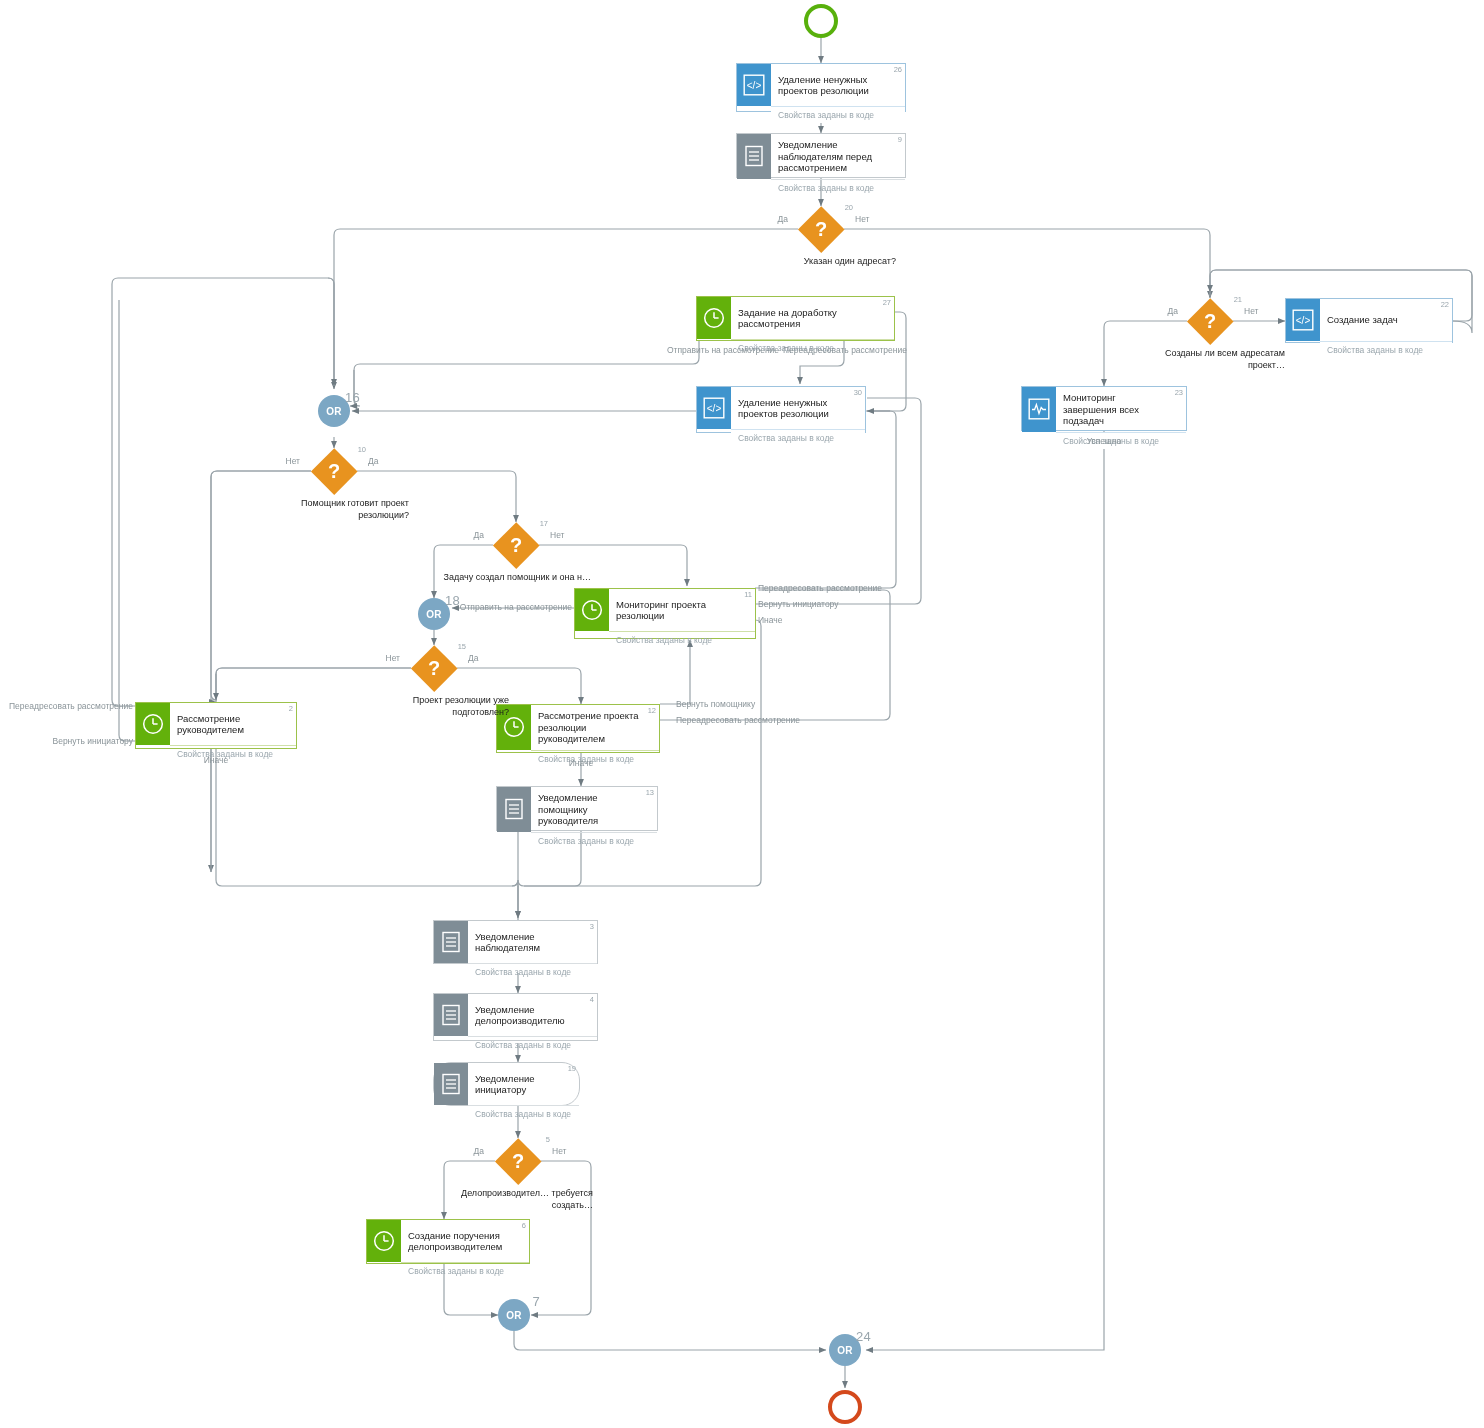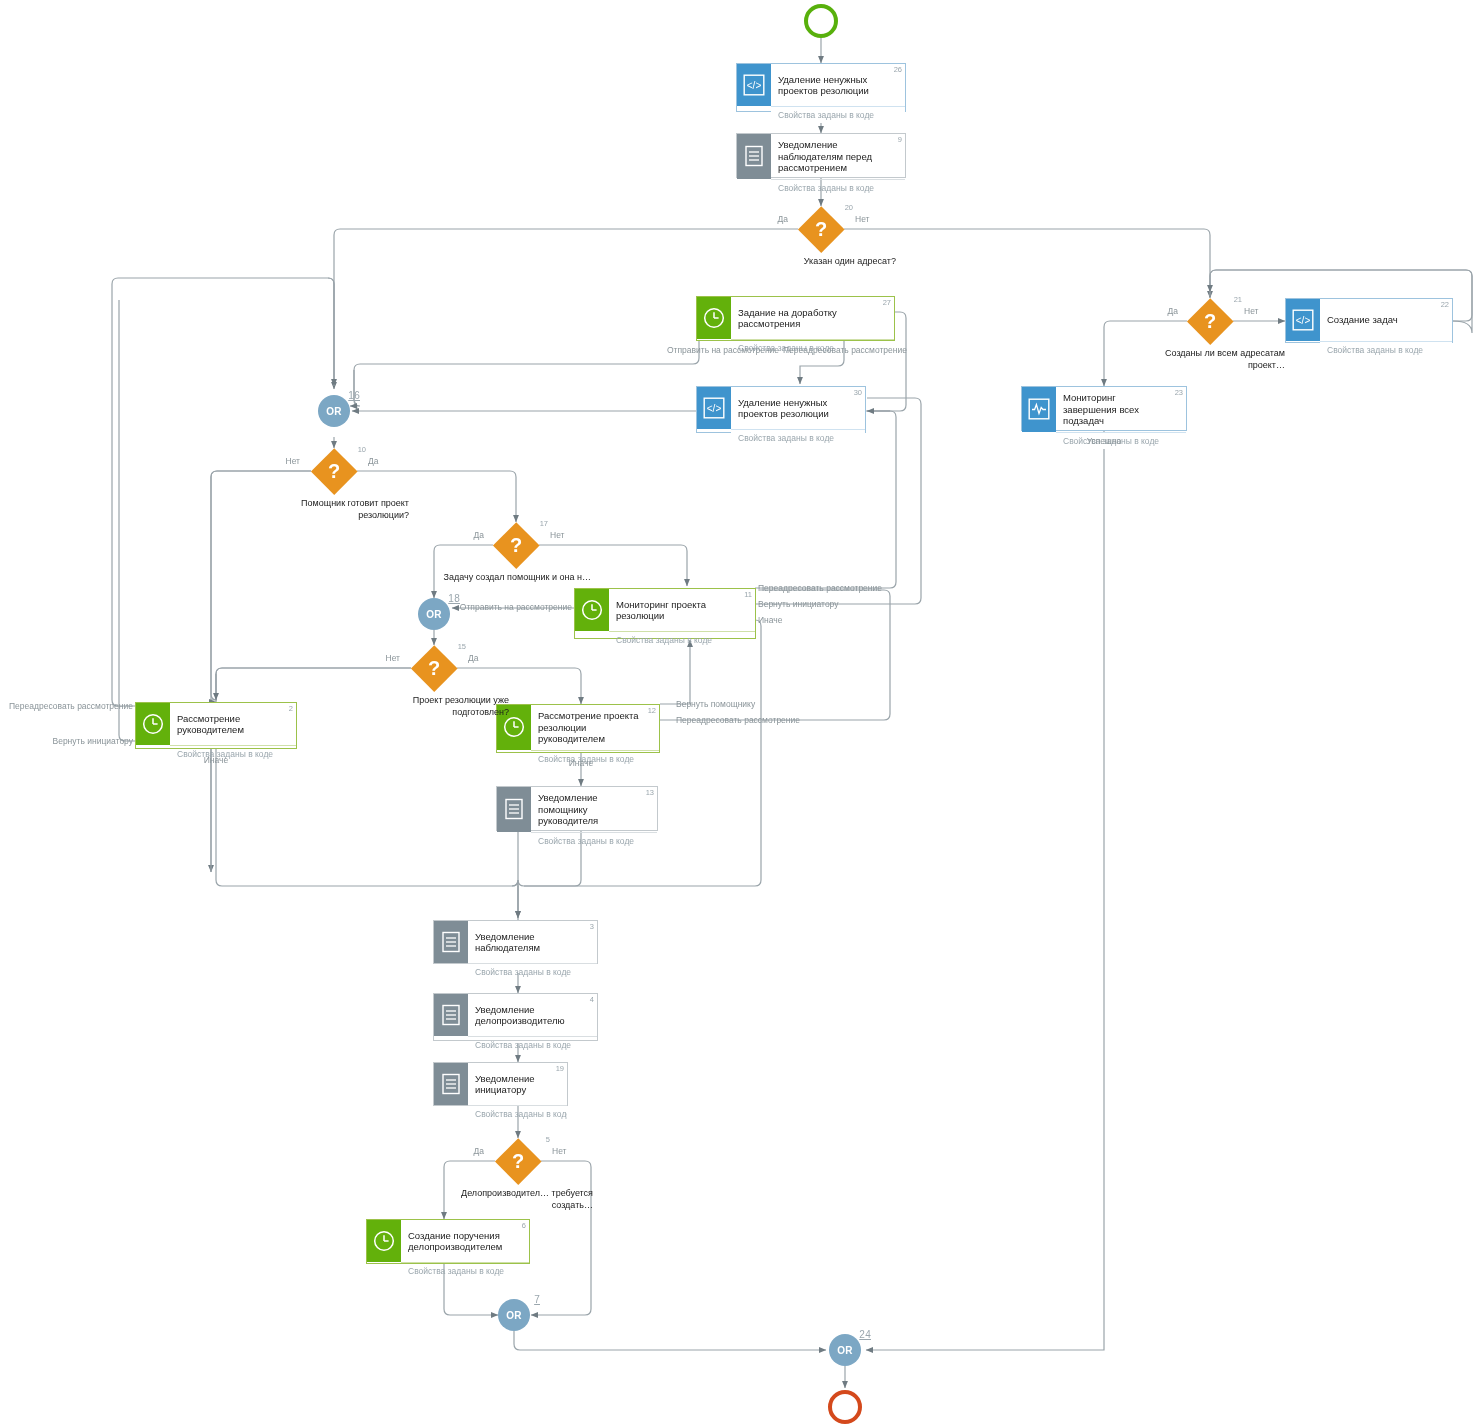--- a/index.html
+++ b/index.html
@@ -41,21 +41,21 @@
   .gw .q{position:absolute;left:0;top:0;width:46px;height:46px;display:flex;align-items:center;
          justify-content:center;color:#fff;font-size:20px;font-weight:bold;}
   .gw .num{position:absolute;top:-3px;right:-9px;font-size:7.5px;color:#9aa6ad;}
   .gw .cap{position:absolute;top:50px;left:50%;transform:translateX(-50%);
            width:150px;text-align:right;font-size:9px;line-height:11.5px;color:#1b1b1b;}
 
   
   .orj{position:absolute;width:32px;height:32px;border-radius:50%;background:#7ca7c4;
        display:flex;align-items:center;justify-content:center;color:#fff;font-size:10px;
        font-weight:bold;letter-spacing:.3px;}
-  .orj .num{position:absolute;top:-5px;right:-10px;font-size:10px;color:#9aa6ad;font-weight:normal;text-decoration:underline;}
+  .orj .num{position:absolute;top:-5px;right:-10px;font-size:13px;color:#9aa6ad;font-weight:normal;}
 
   
   .ev{position:absolute;border-radius:50%;box-sizing:border-box;background:#fff;}
   .ev.start{width:34px;height:34px;border:4px solid #58b00c;}
   .ev.end{width:34px;height:34px;border:4px solid #d4491c;}
 
   
   .elab{position:absolute;font-size:8.5px;color:#8a9499;white-space:nowrap;text-align:center;}
   .elab.r{transform:translateX(-100%);}
   .elab.c{transform:translateX(-50%);}
@@ -402,21 +402,21 @@
         <span class="num">4</span>
         <span class="title">Уведомление делопроизводителю</span>
       </div>
     </div>
     <div class="propsrow">
         <div class="pad"></div>
         <div class="props" style="flex:1;">Свойства заданы в коде</div>
       </div>
   </div>
 
-  <div class="node grey" style="left:433px;top:1062px;width:135px;height:44px;">
+  <div class="node grey" style="left:433px;top:1062px;width:147px;height:44px;border-radius:18px;">
     <div class="top">
       <div class="icon">
         <svg width="20" height="22" viewBox="0 0 20 22">
             <rect x="2" y="1.5" width="16" height="19" fill="none" stroke="#fff" stroke-width="1.4"></rect>
             <line x1="5" y1="7" x2="15" y2="7" stroke="#fff" stroke-width="1.3"></line>
             <line x1="5" y1="11" x2="15" y2="11" stroke="#fff" stroke-width="1.3"></line>
             <line x1="5" y1="15" x2="15" y2="15" stroke="#fff" stroke-width="1.3"></line>
           </svg>
       </div>
       <div class="titlewrap">

